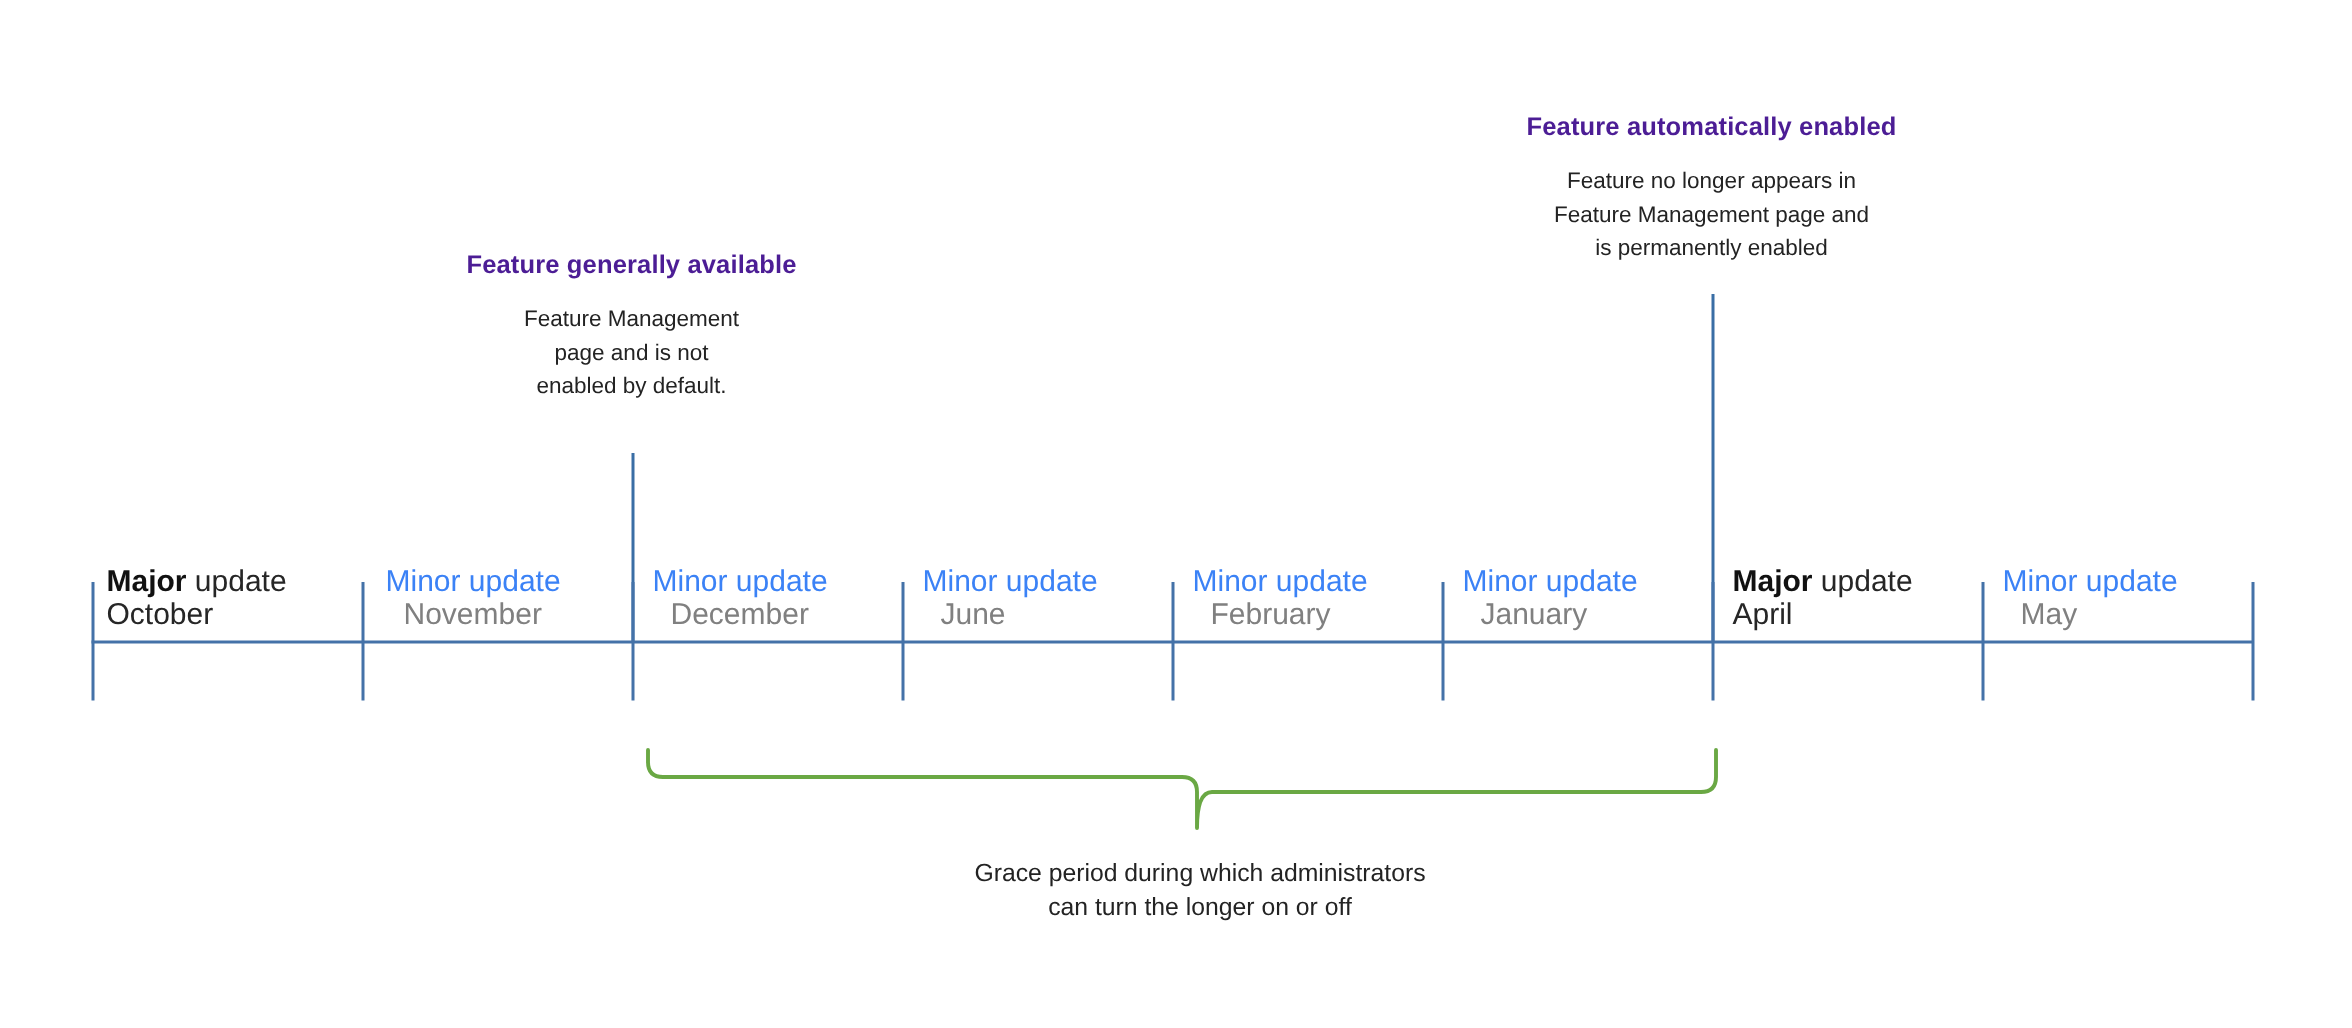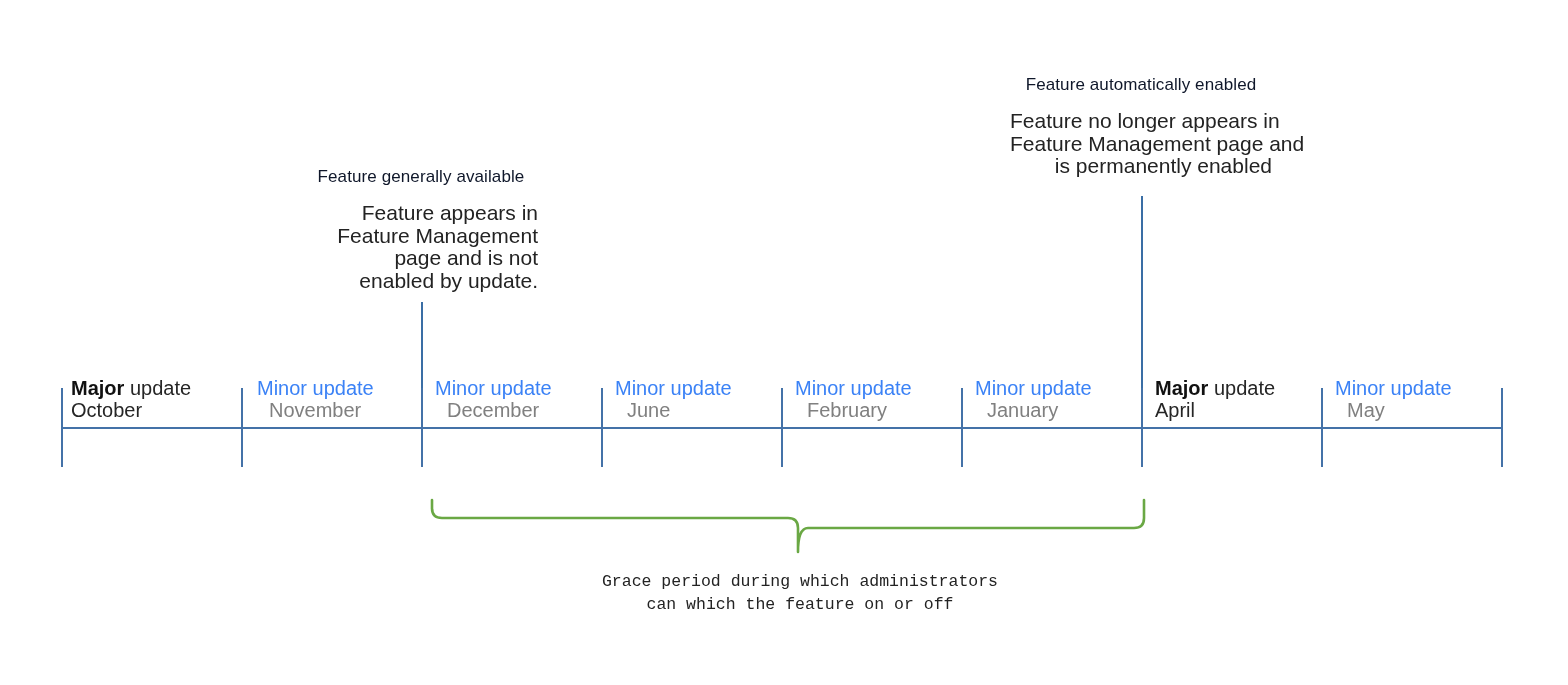--- a/index.html
+++ b/index.html
@@ -20,32 +20,31 @@
   }
 
   
   .callout {
     position: absolute;
     text-align: center;
     color: #1a1a1a;
   }
   .callout-title {
     font-size: 17px;
-    font-weight: normal;
-    color: #0f172a;
+    font-weight: bold;
+    color: #4c1d95;
     letter-spacing: 0.1px;
     white-space: nowrap;
     text-align: center;
   }
   .callout-body {
-    font-size: 21px;
+    font-size: 15px;
     font-weight: normal;
     color: #232323;
     line-height: 22.5px;
-    text-align: right;
   }
   .callout-body div { white-space: nowrap; }
 
   #callout-ga { left: 304px; top: 167px; width: 234px; }
   #callout-ga .callout-body { margin-top: 15px; }
 
   #callout-auto { left: 1010px; top: 75px; width: 262px; }
   #callout-auto .callout-body { margin-top: 15px; }
 
   
@@ -94,36 +93,34 @@
   }
   #brace-caption {
     position: absolute;
     left: 560px;
     top: 571px;
     width: 480px;
     text-align: center;
     font-size: 16.5px;
     line-height: 22.5px;
     color: #232323;
-    font-family: Liberation Mono, monospace;
   }
   #brace-caption div { white-space: nowrap; }
 </style>
 </head>
 <body>
 
 <div id="stage">
 
   <div class="callout" id="callout-ga">
     <div class="callout-title">Feature generally available</div>
     <div class="callout-body">
-      <div>Feature appears in</div>
       <div>Feature Management</div>
       <div>page and is not</div>
-      <div>enabled by update.</div>
+      <div>enabled by default.</div>
     </div>
   </div>
 
   <div class="callout" id="callout-auto">
     <div class="callout-title">Feature automatically enabled</div>
     <div class="callout-body">
       <div>Feature no longer appears in</div>
       <div>Feature Management page and</div>
       <div>is permanently enabled</div>
     </div>
@@ -201,16 +198,16 @@
   </div>
 
   <div id="brace-wrap">
     <svg width="726" height="72" viewBox="0 0 726 72" fill="none" xmlns="http://www.w3.org/2000/svg">
       <path d="M7,8 L7,16 Q7,26 17,26 L363,26 Q373,26 373,36 L373,60 Q373,36 383,36 L709,36 Q719,36 719,26 L719,16 L719,8" stroke="#6aa844" stroke-width="2.6" fill="none" stroke-linecap="round" stroke-linejoin="round" transform="translate(0,0)"></path>
     </svg>
   </div>
 
   <div id="brace-caption">
     <div>Grace period during which administrators</div>
-    <div>can which the feature on or off</div>
+    <div>can turn the longer on or off</div>
   </div>
 
 </div>
 
 </body></html>

